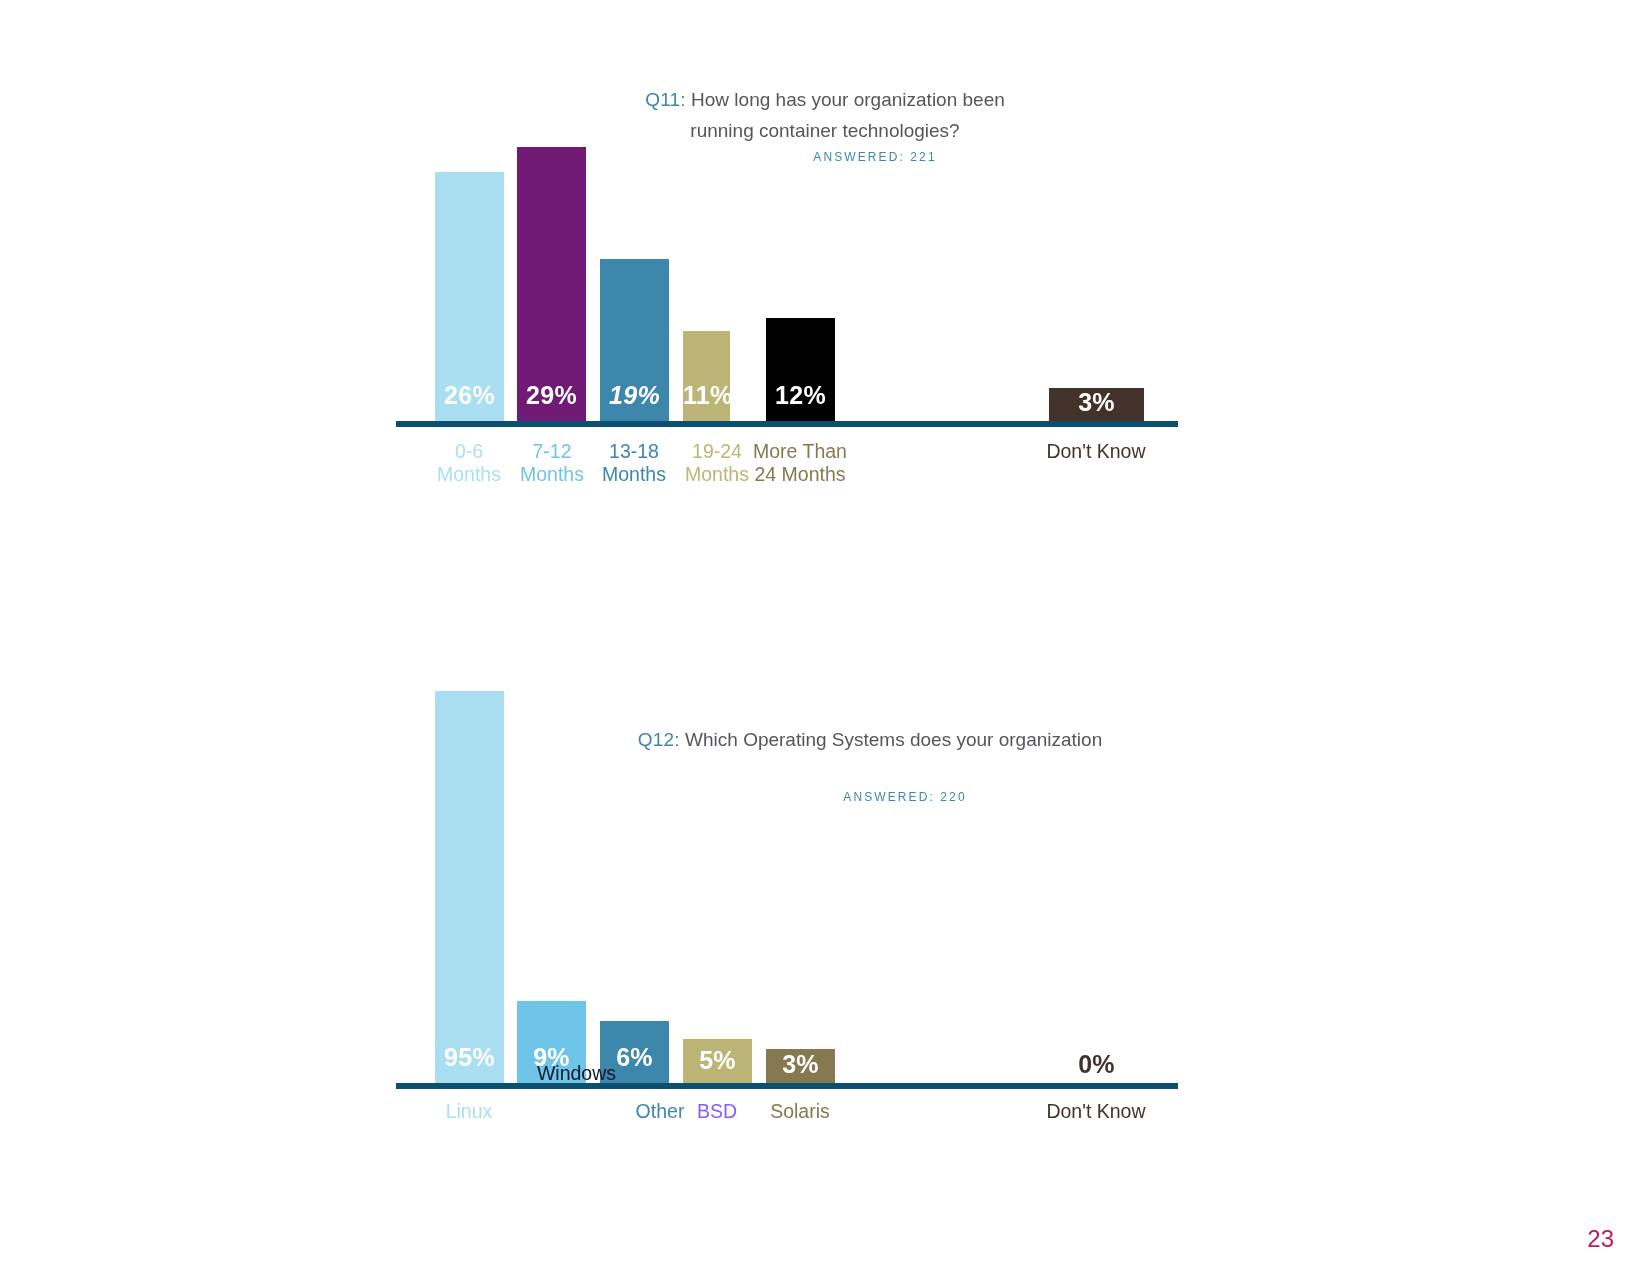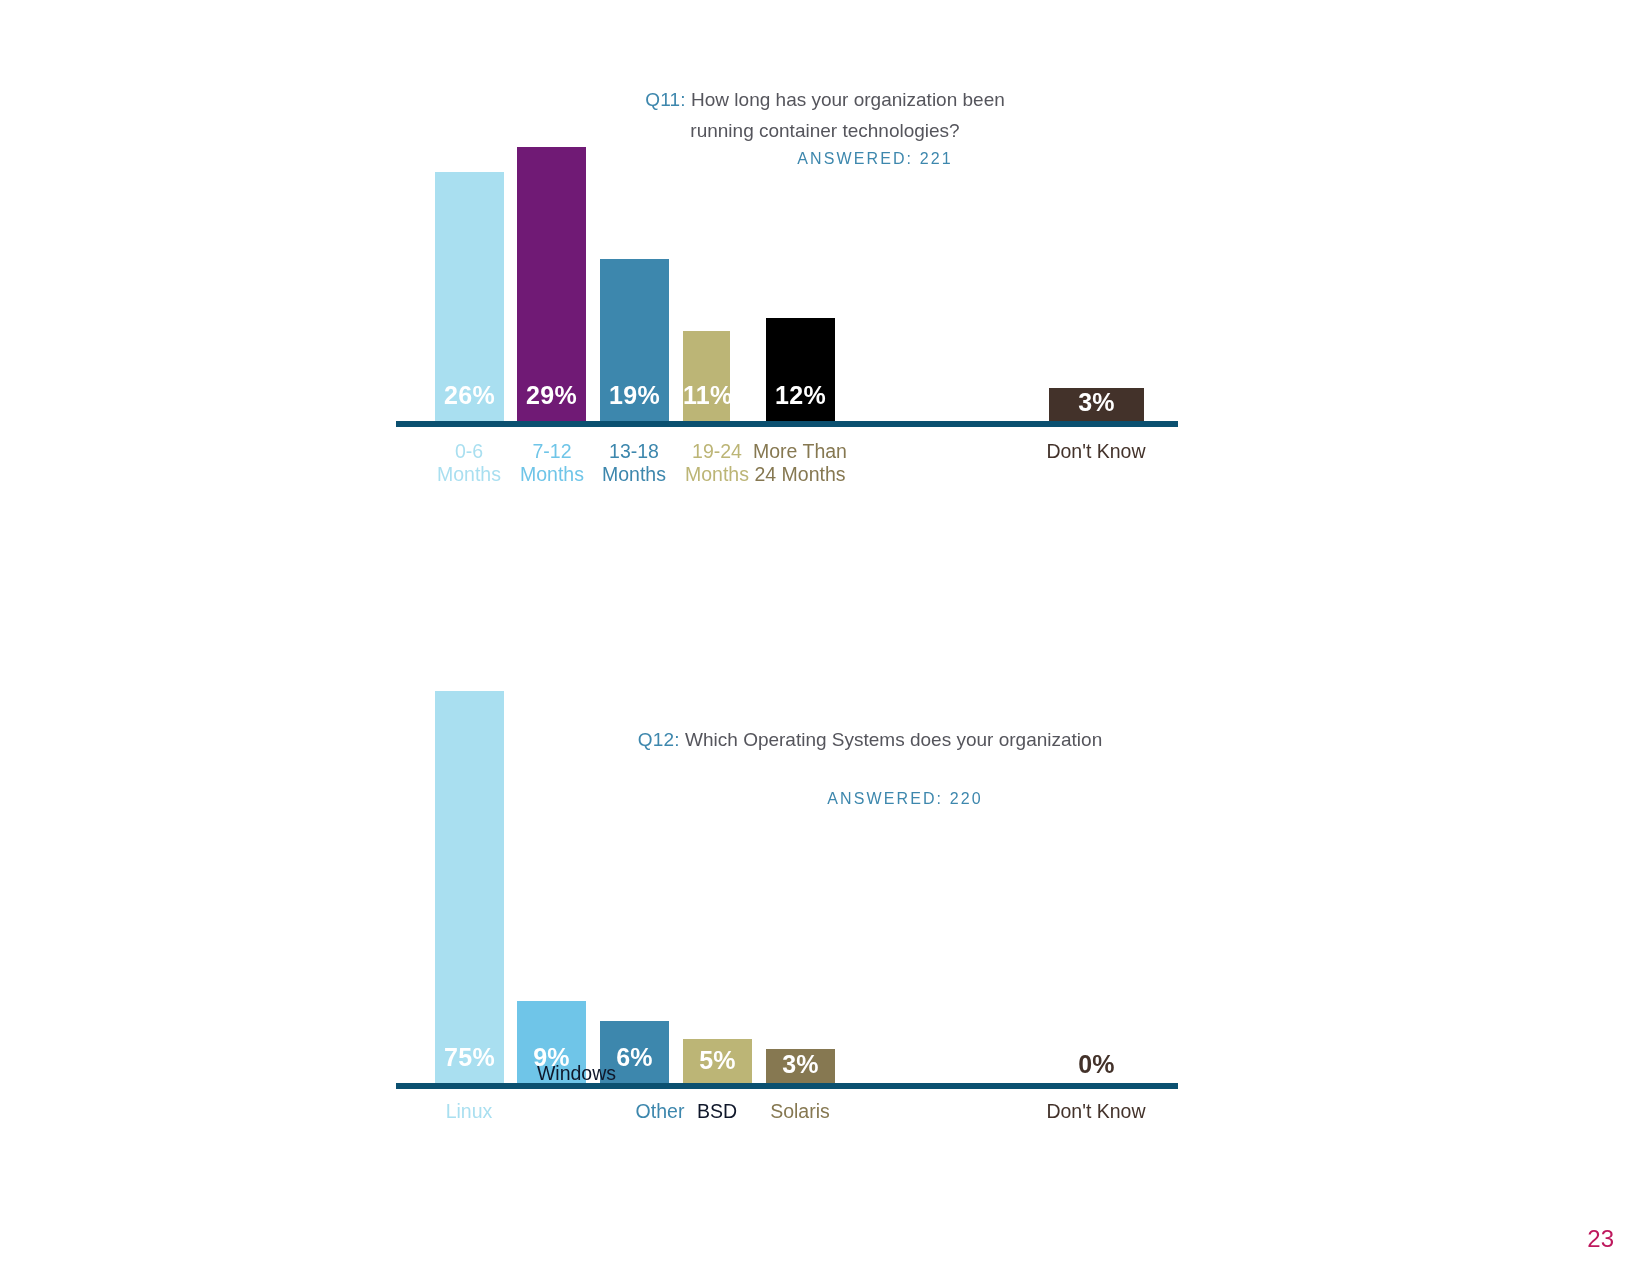--- a/index.html
+++ b/index.html
@@ -27,21 +27,21 @@
   }
   .q-title .qnum{
     color:#3d87ad;
     font-weight:400;
     letter-spacing:.2px;
   }
   .q-title .qline{display:block;}
 
   .answered{
     position:absolute;
-    font-size:16px;
+    font-size:12px;
     letter-spacing:2.1px;
     color:#3d87ad;
     font-weight:400;
     white-space:nowrap;
     text-align:center;
   }
 
   
   .plot{position:absolute;}
 
@@ -106,21 +106,21 @@
     <div class="axis-line" style="left:396px;top:301px;width:782px;"></div>
 
     <div class="bar" style="left:435px;width:69px;height:249px;top:52px;background:#a9dff0;">
       <span class="bar-value" style="bottom:11px;">26%</span>
     </div>
 
     <div class="bar" style="left:517px;width:69px;height:274px;top:27px;background:#701a75;">
       <span class="bar-value" style="bottom:11px;">29%</span>
     </div>
 
-    <div class="bar" style="left:600px;width:69px;height:162px;top:139px;background:#3d87ad;">
+    <div class="bar" style="left:600px;width:69px;height:162px;top:139px;background:#3d87ad;font-style:italic;">
       <span class="bar-value" style="bottom:11px;">19%</span>
     </div>
 
     <div class="bar" style="left:683px;width:47px;height:90px;top:211px;background:#bcb576;">
       <span class="bar-value" style="bottom:11px;">11%</span>
     </div>
 
     <div class="bar" style="left:766px;width:69px;height:103px;top:198px;background:#000000;">
       <span class="bar-value" style="bottom:11px;">12%</span>
     </div>
@@ -164,21 +164,21 @@
     </span>
   </div>
 
   <div class="answered" style="left:555px;width:700px;top:790px;">ANSWERED: 220</div>
 
   <div class="plot" style="left:0;top:680px;width:1650px;height:420px;">
 
     <div class="axis-line" style="left:396px;top:403px;width:782px;"></div>
 
     <div class="bar" style="left:435px;width:69px;height:392px;top:11px;background:#a9dff0;">
-      <span class="bar-value" style="bottom:11px;">75%</span>
+      <span class="bar-value" style="bottom:11px;">95%</span>
     </div>
 
     <div class="bar" style="left:517px;width:69px;height:82px;top:321px;background:#6fc5e8;">
       <span class="bar-value" style="bottom:11px;">9%</span>
     </div>
 
     <div class="bar" style="left:600px;width:69px;height:62px;top:341px;background:#3d87ad;">
       <span class="bar-value" style="bottom:11px;">6%</span>
     </div>
 
@@ -197,21 +197,21 @@
 
   <div class="cat-label" style="left:405px;width:128px;top:1100px;color:#a9dff0;">
     <span>Linux</span>
   </div>
   <div class="cat-label" style="left:488px;width:128px;top:1062px;color:#0f172a;text-align:right;">
     <span>Windows</span>
   </div>
   <div class="cat-label" style="left:570px;width:104px;top:1100px;color:#3d87ad;margin-left:38px;">
     <span>Other</span>
   </div>
-  <div class="cat-label" style="left:653px;width:128px;top:1100px;color:#0f172a;">
+  <div class="cat-label" style="left:653px;width:128px;top:1100px;color:#8b5cf6;">
     <span>BSD</span>
   </div>
   <div class="cat-label" style="left:736px;width:128px;top:1100px;color:#867851;">
     <span>Solaris</span>
   </div>
   <div class="cat-label" style="left:1032px;width:128px;top:1100px;color:#43322a;">
     <span>Don't Know</span>
   </div>
 </div>
 

